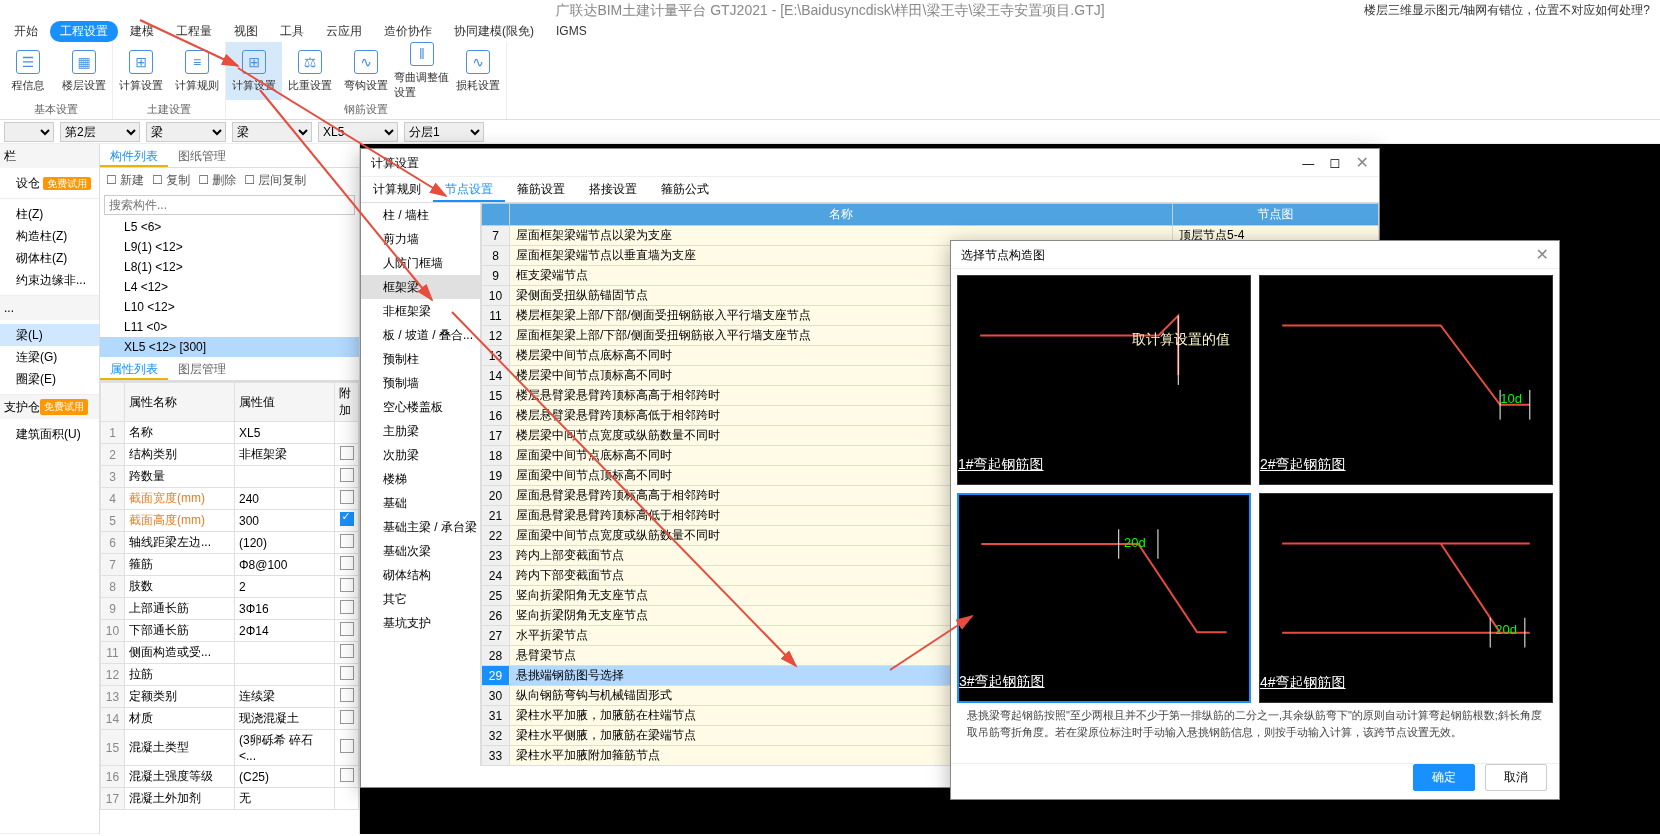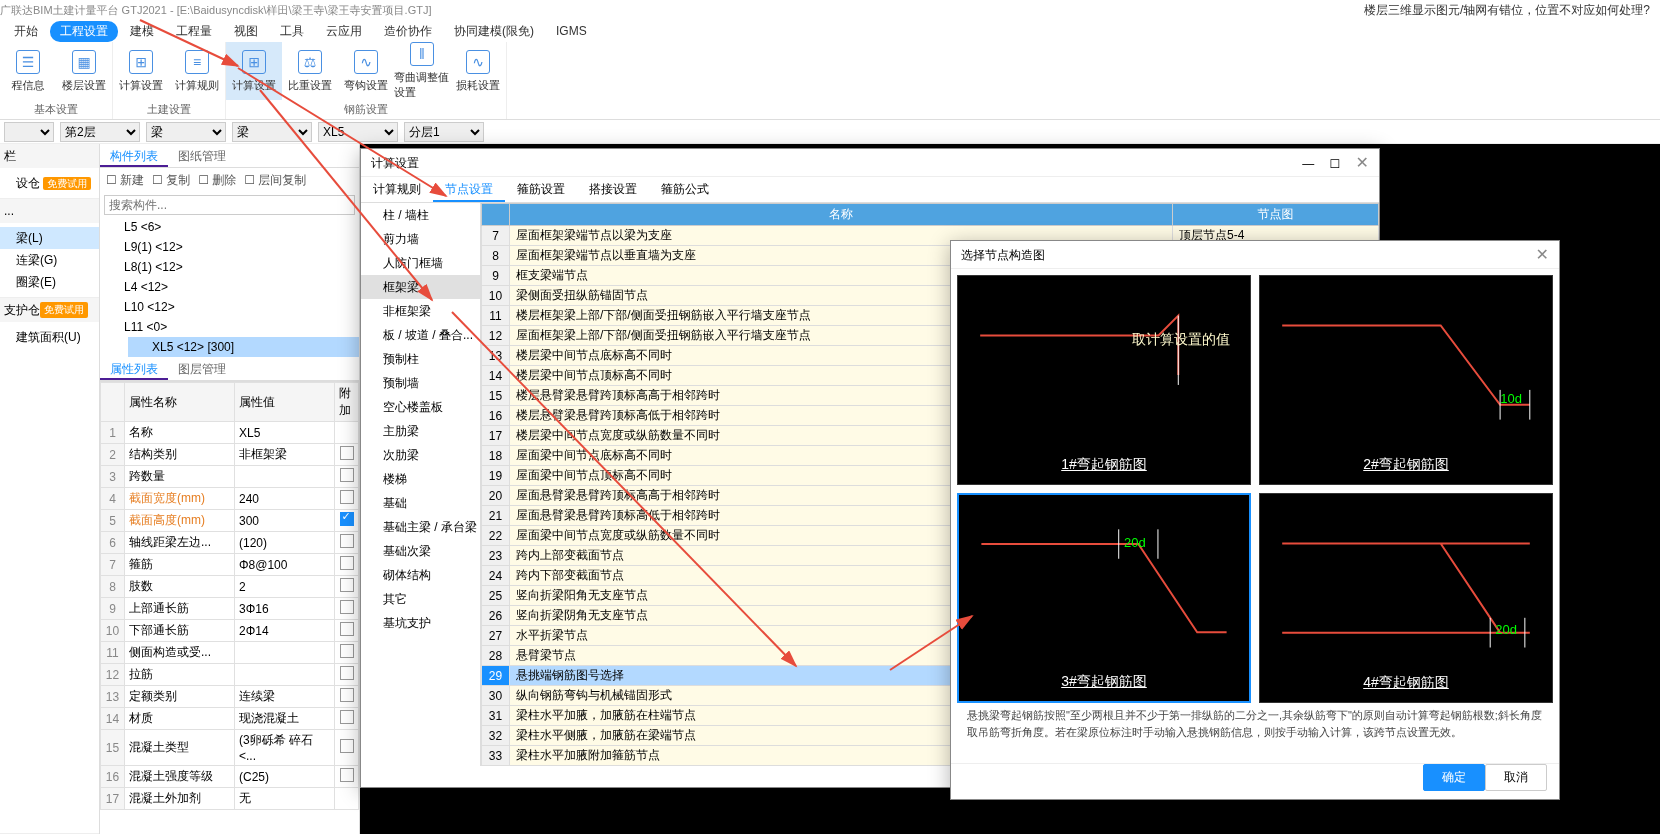--- a/index.html
+++ b/index.html
@@ -1,17 +1,17 @@
 <!DOCTYPE html>
 <html><head>
 <meta charset="utf-8">
 <style>
 *{box-sizing:border-box;margin:0;padding:0;font-family:"Microsoft YaHei",Arial,sans-serif;font-size:12px;}
 body{background:#fff;width:1660px;height:836px;overflow:hidden;position:relative;}
-.title-bar{height:20px;line-height:20px;color:#888;font-size:11px;white-space:nowrap;overflow:hidden;}
+.title-bar{height:20px;line-height:20px;text-align:center;color:#888;font-size:14px;white-space:nowrap;overflow:hidden;}
 .title-right{position:absolute;right:10px;top:2px;color:#333;font-size:12px;}
 .menu-bar{height:22px;display:flex;align-items:center;padding-left:4px;gap:2px;}
 .menu-itm{padding:2px 10px;color:#333;cursor:pointer;border-radius:10px;}
 .menu-itm.active{background:#1890ff;color:#fff;}
 .ribbon{height:78px;display:flex;border-bottom:1px solid #ddd;}
 .ribbon-grp{border-right:1px solid #eee;display:flex;flex-direction:column;}
 .ribbon-btns{display:flex;flex:1;}
 .ribbon-btn{width:56px;display:flex;flex-direction:column;align-items:center;justify-content:center;gap:4px;cursor:pointer;}
 .ribbon-btn.hl{background:#d6e9fa;}
 .ribbon-ico{width:24px;height:24px;border:1px solid #4a90e2;border-radius:3px;display:flex;align-items:center;justify-content:center;color:#4a90e2;font-size:14px;}
@@ -23,28 +23,28 @@
 .far-left{width:100px;border-right:1px solid #ddd;display:flex;flex-direction:column;}
 .fl-sec{border-bottom:1px solid #eee;}
 .fl-head{height:24px;background:#f5f5f5;display:flex;align-items:center;padding:0 4px;}
 .fl-body{padding:4px 0;}
 .fl-item{height:22px;line-height:22px;padding-left:16px;cursor:pointer;}
 .fl-item.sel{background:#cfe8ff;}
 .badge{background:#ff9800;color:#fff;font-size:10px;padding:1px 4px;border-radius:2px;}
 .mid-left{width:260px;border-right:1px solid #ddd;display:flex;flex-direction:column;}
 .tabs{display:flex;border-bottom:1px solid #ddd;height:24px;}
 .tab{padding:4px 10px;cursor:pointer;color:#666;}
-.tab.act{border-bottom:2px solid #4c1d95;color:#1890ff;}
+.tab.act{border-bottom:2px solid #eab308;color:#1890ff;}
 .toolbar{display:flex;gap:8px;padding:4px 6px;color:#555;}
 .tool-btn{cursor:pointer;display:flex;align-items:center;gap:2px;}
 .search-box{margin:2px 4px;}
 .search-box input{width:100%;height:20px;border:1px solid #ccc;padding:0 4px;color:#aaa;}
 .cmp-list{flex:0 0 auto;max-height:150px;overflow:auto;}
 .cmp-item{height:20px;line-height:20px;padding-left:24px;cursor:pointer;}
-.cmp-item.sel{background:#b3d9ff;margin-left:28px;}
+.cmp-item.sel{background:#b3d9ff;}
 .prop-panel{flex:1;overflow:auto;border-top:1px solid #ddd;}
 .prop-tbl{width:100%;border-collapse:collapse;}
 .prop-tbl th,.prop-tbl td{border:1px solid #e0e0e0;padding:2px 4px;height:20px;text-align:left;}
 .prop-tbl th{background:#f5f5f5;font-weight:normal;}
 .prop-tbl .rn{width:24px;text-align:center;color:#888;background:#f5f5f5;}
 .prop-tbl .nm{width:110px;}
 .prop-tbl .nm.org{color:#e67e22;}
 .chk{width:14px;height:14px;border:1px solid #999;display:inline-block;}
 .chk.on{background:#1890ff;border-color:#1890ff;position:relative;}
 .chk.on:after{content:"✓";color:#fff;position:absolute;left:1px;top:-3px;font-size:11px;}
@@ -66,25 +66,25 @@
 .node-tbl th{background:#4fa3e0;color:#fff;height:22px;font-weight:normal;border:1px solid #ccc;}
 .node-tbl td{border:1px solid #ddd;height:20px;padding:0 6px;background:#fffbe6;}
 .node-tbl .rn{width:28px;text-align:center;background:#f0f0f0;}
 .node-tbl tr.sel td{background:#b3d9ff;}
 .node-tbl tr.sel .rn{background:#1890ff;color:#fff;}
 .dlg2{left:950px;top:240px;width:610px;height:560px;}
 .dlg2-body{padding:6px;height:calc(100% - 64px);overflow:auto;}
 .dia-grid{display:grid;grid-template-columns:1fr 1fr;gap:8px;}
 .dia-card{background:#000;height:210px;position:relative;border:1px solid #333;cursor:pointer;}
 .dia-card.sel{border:2px solid #1890ff;}
-.dia-caption{position:absolute;bottom:10px;width:100%;text-align:center;color:#fff;font-size:14px;text-decoration:underline;}
+.dia-caption{position:absolute;bottom:10px;width:100%;color:#fff;font-size:14px;text-decoration:underline;}
 .dia-note{color:#fffacd;position:absolute;}
 .dia-green{color:#0f0;position:absolute;font-size:13px;}
 .dlg2-note{padding:4px 10px;font-size:11px;color:#444;line-height:1.5;}
-.dlg2-foot{height:28px;display:flex;justify-content:flex-end;align-items:center;padding:0 12px;border-top:1px solid #eee;}
+.dlg2-foot{height:28px;display:flex;justify-content:flex-end;align-items:center;gap:10px;padding:0 12px;border-top:1px solid #eee;}
 .dbtn{padding:4px 18px;border:1px solid #ccc;cursor:pointer;border-radius:2px;}
 .dbtn.pri{background:#1890ff;color:#fff;border-color:#1890ff;}
 svg.arrows{position:absolute;left:0;top:0;pointer-events:none;z-index:999;}
 </style>
 </head>
 <body>
 
 <div class="title-bar">广联达BIM土建计量平台 GTJ2021 - [E:\Baidusyncdisk\样田\梁王寺\梁王寺安置项目.GTJ]</div>
 <div class="title-right">楼层三维显示图元/轴网有错位，位置不对应如何处理?</div>
 
@@ -167,20 +167,28 @@
 <div class="main">
   <div class="far-left">
     <div class="fl-sec">
         <div class="fl-head">
           <span>栏</span>
         </div>
       <div class="fl-body">
           <div class="fl-item"><span>设仓</span> <span class="badge">免费试用</span></div>
         </div>
     </div>
+    <div class="fl-sec">
+        <div class="fl-body" id="flSec2">
+          <div class="fl-item">柱(Z)</div>
+          <div class="fl-item">构造柱(Z)</div>
+          <div class="fl-item">砌体柱(Z)</div>
+          <div class="fl-item">约束边缘非...</div>
+        </div>
+      </div>
     <div class="fl-sec">
         <div class="fl-head">...</div>
         <div class="fl-body" id="flSec3">
           <div class="fl-item sel">梁(L)</div>
           <div class="fl-item">连梁(G)</div>
           <div class="fl-item">圈梁(E)</div>
         </div>
       </div>
     <div class="fl-sec" style="flex:1">
         <div class="fl-head">

